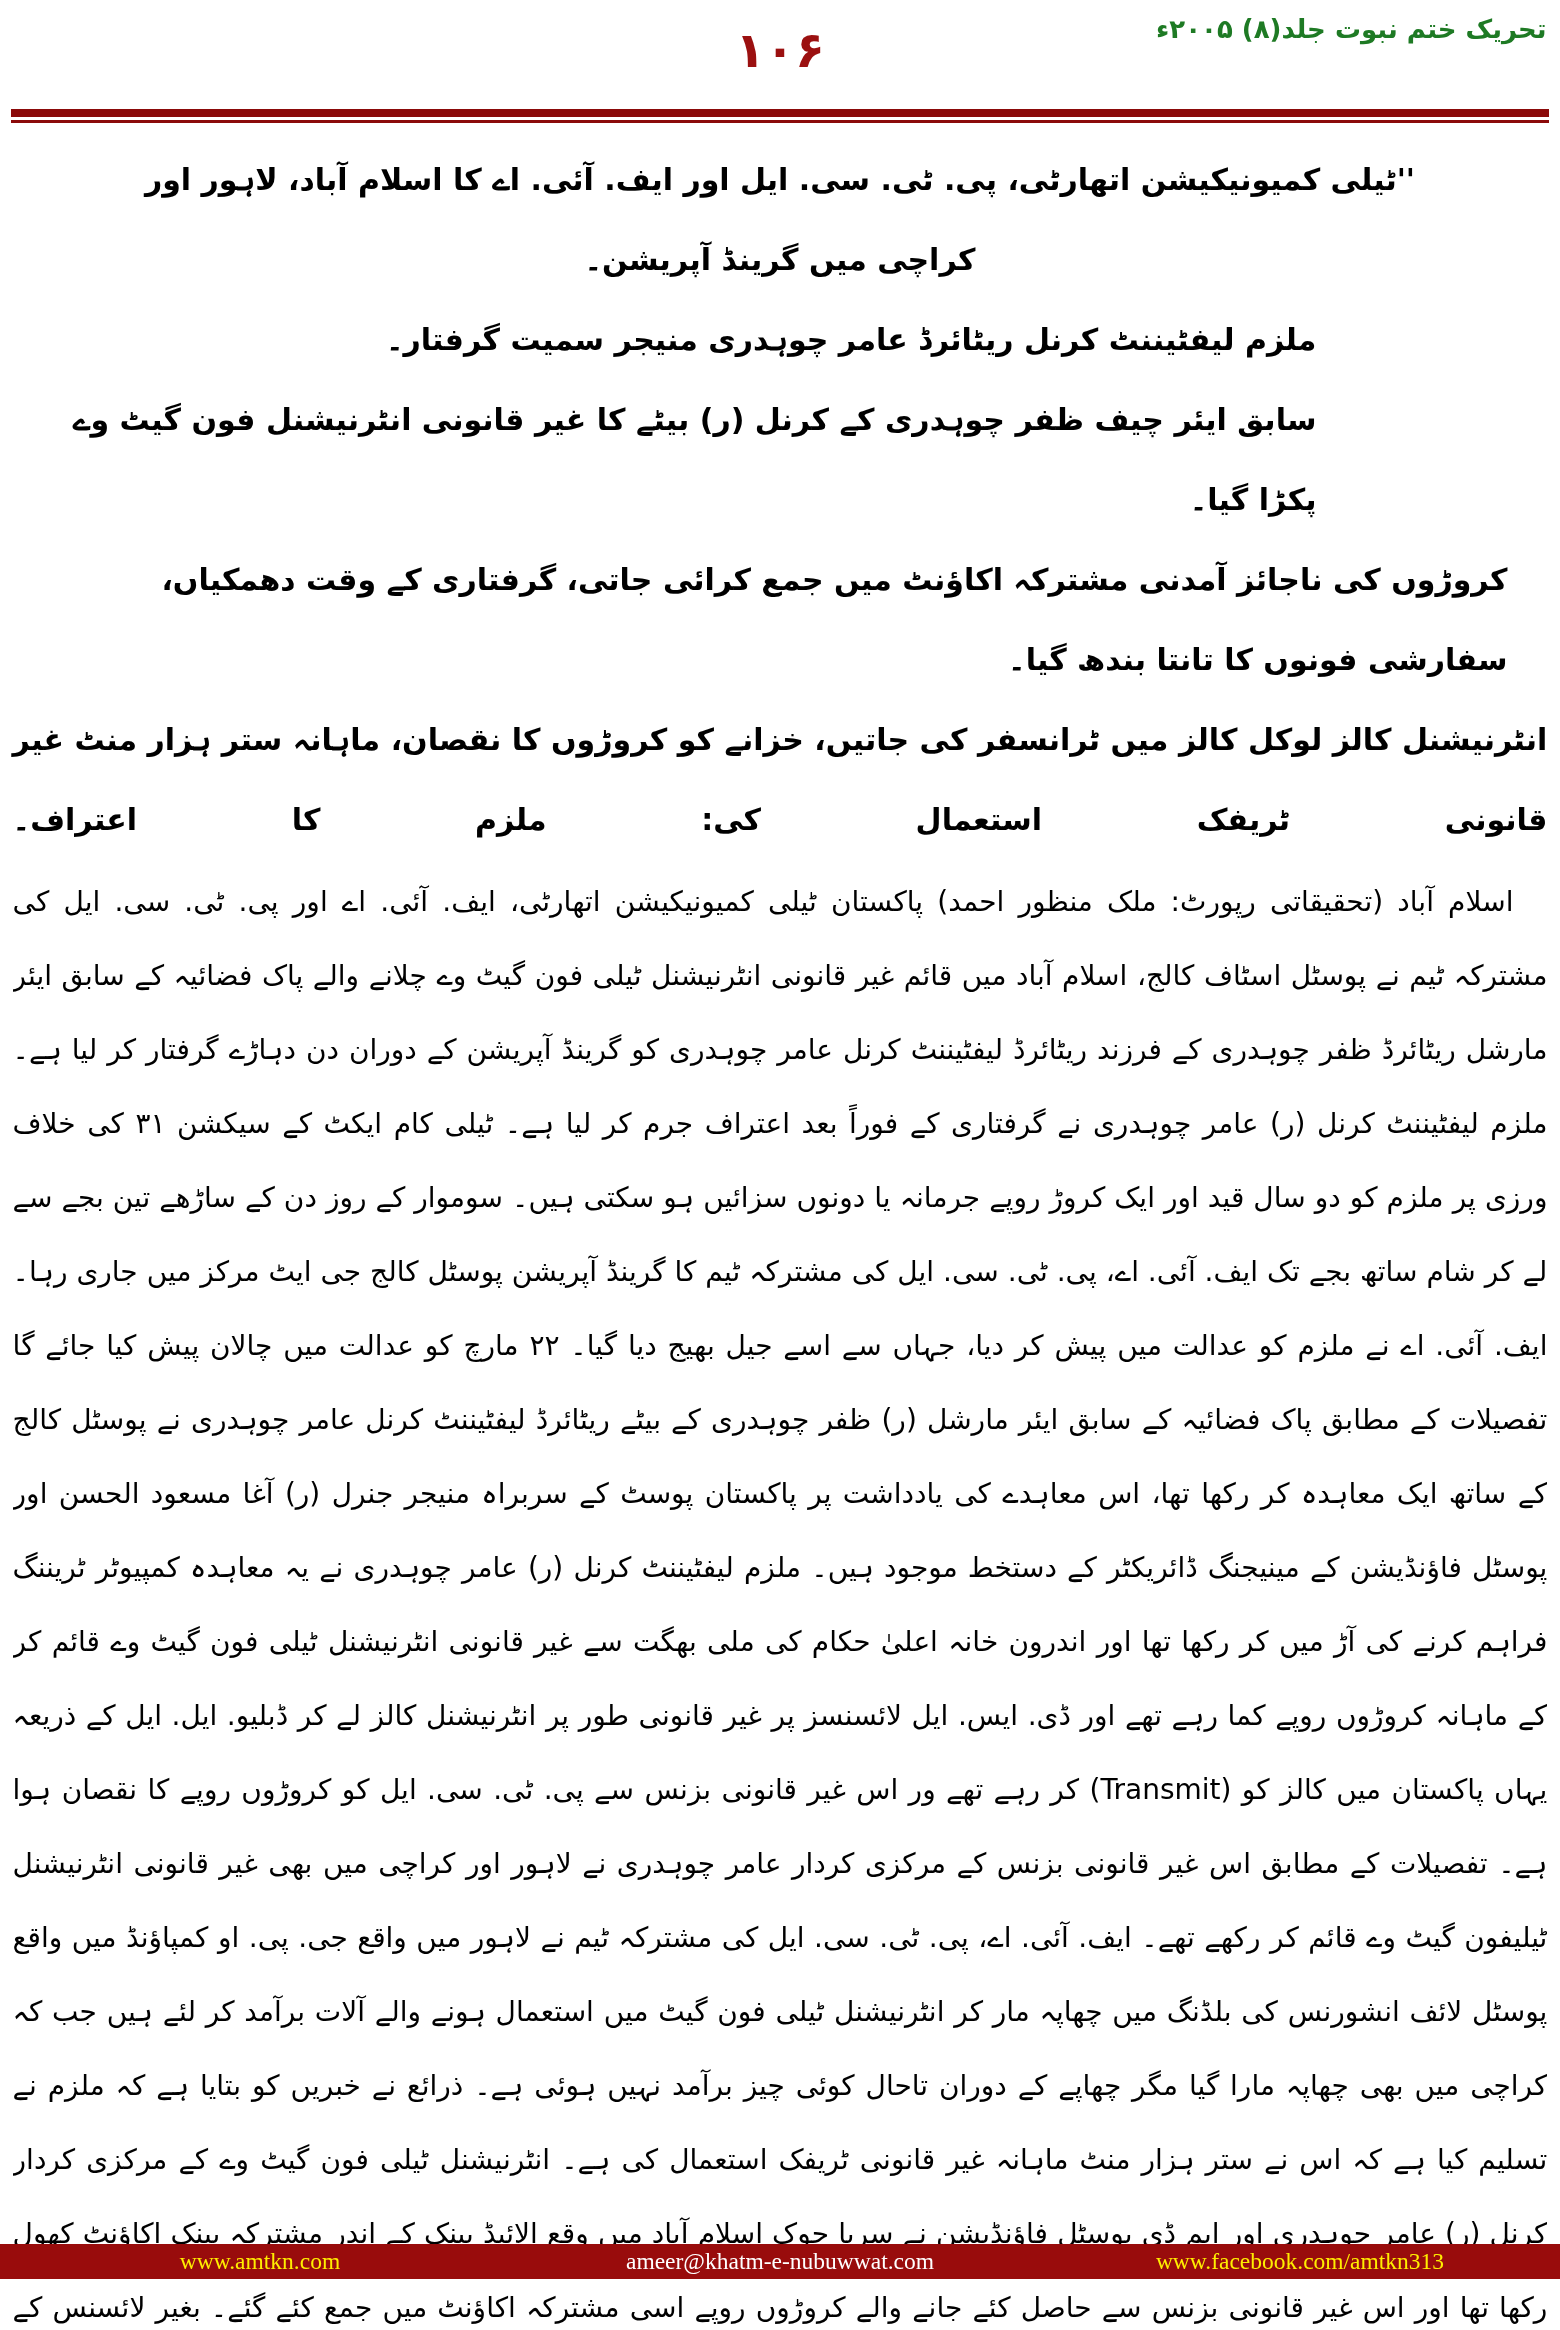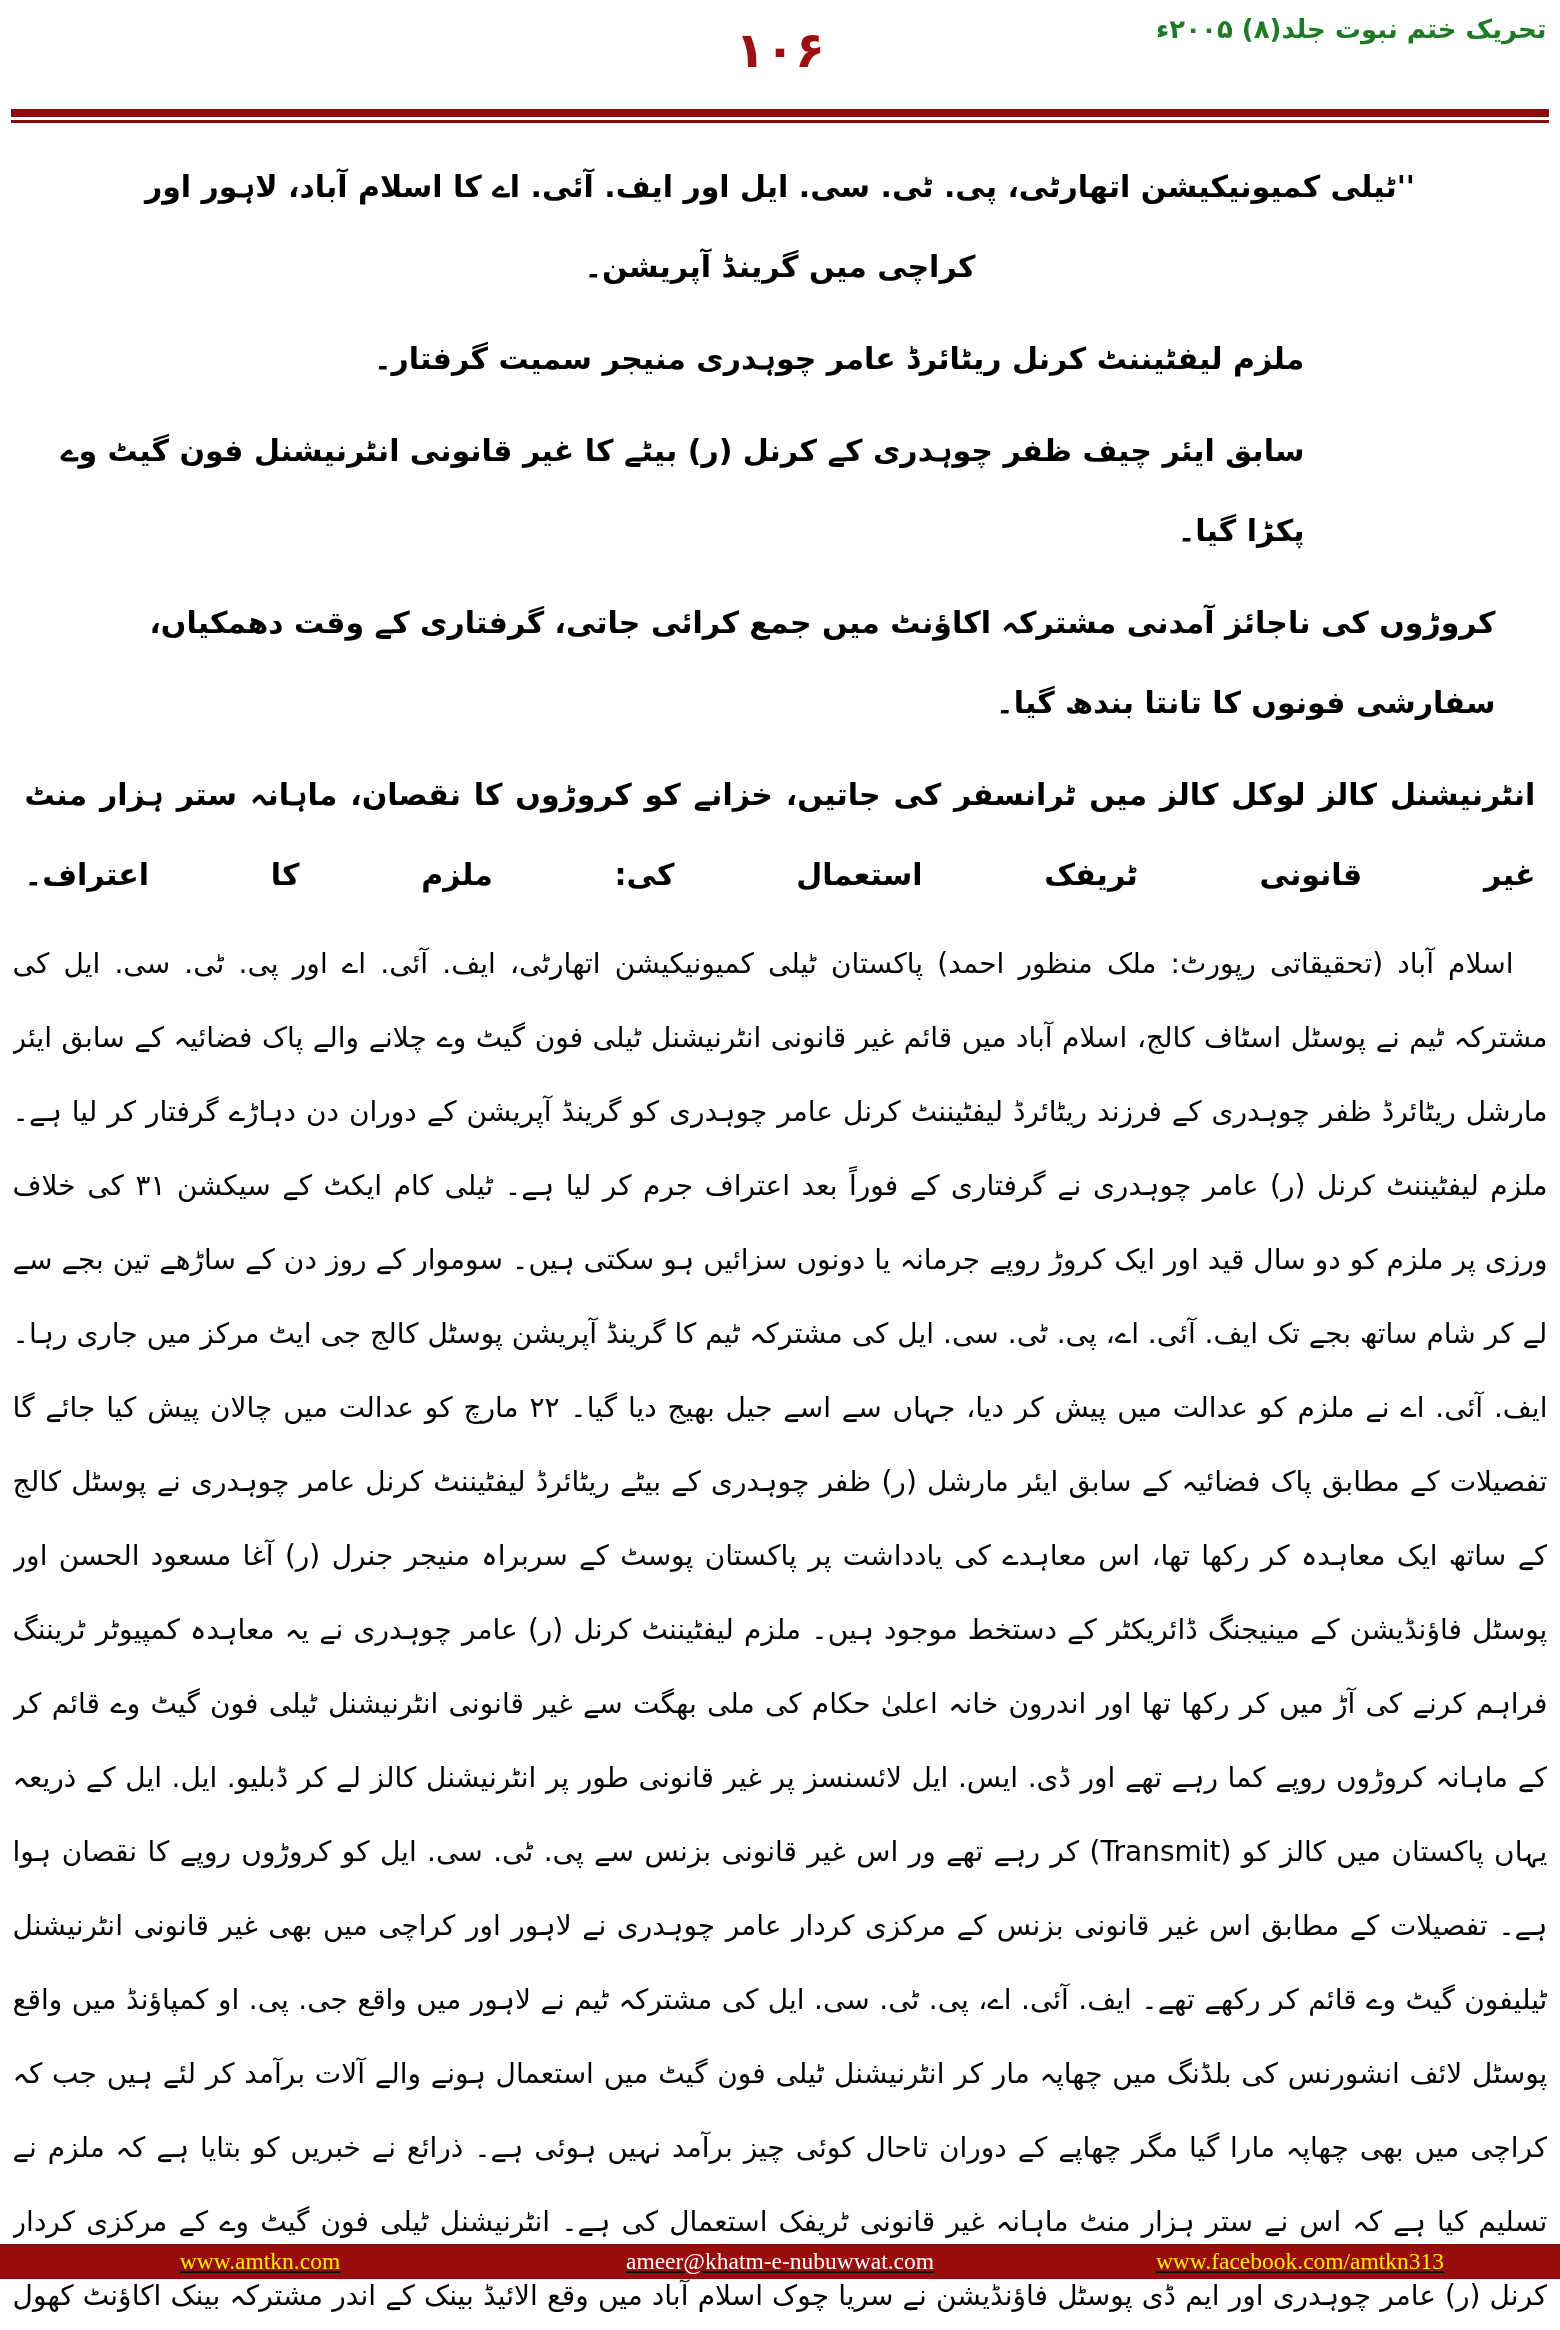--- a/index.html
+++ b/index.html
@@ -38,21 +38,21 @@
   .rule-thick { height: 7.6px; background: var(--rule-maroon, #8b0a0a); }
   .rule-thin  { height: 3.4px; background: var(--rule-maroon, #8b0a0a); margin-top: 3.4px; }
   
   .content {
     direction: rtl;
     padding: 11.8px 12.6px 0 12.6px;
     color: #000;
   }
   .headline-block { margin-top: 5px; }
   .headline {
-    margin: 12px;
+    margin: 0;
     font-weight: bold;
     font-size: 30px;
     line-height: 80px;
     text-align: right;
     text-align-last: right;
   }
   .headline.center { text-align: center; text-align-last: center; padding: 0 80px; }
   .headline.indent-right { padding-right: 231px; }
   .headline.small-indent { padding-right: 40px; }
   .headline.justify { text-align: justify; text-align-last: justify; }
@@ -71,21 +71,20 @@
     position: absolute;
     left: 0; top: 2244px;
     width: 100%; height: 35px;
     background: var(--footer-bar-red, #990c0c);
     display: grid;
     grid-template-columns: 1fr 1fr 1fr;
     align-items: center;
     direction: ltr;
     font-family: "Liberation Serif", "DejaVu Serif", serif;
     font-size: 23.5px;
-    text-decoration: underline;
   }
   .footer-bar a { text-decoration: none; text-align: center; display: block; }
   .footer-website  { color: var(--footer-link-yellow, #ffee00); }
   .footer-email    { color: var(--footer-email-white, #ffffff); }
   .footer-facebook { color: var(--footer-link-yellow, #ffee00); }
 </style>
 </head>
 <body>
 
 <div class="header">

